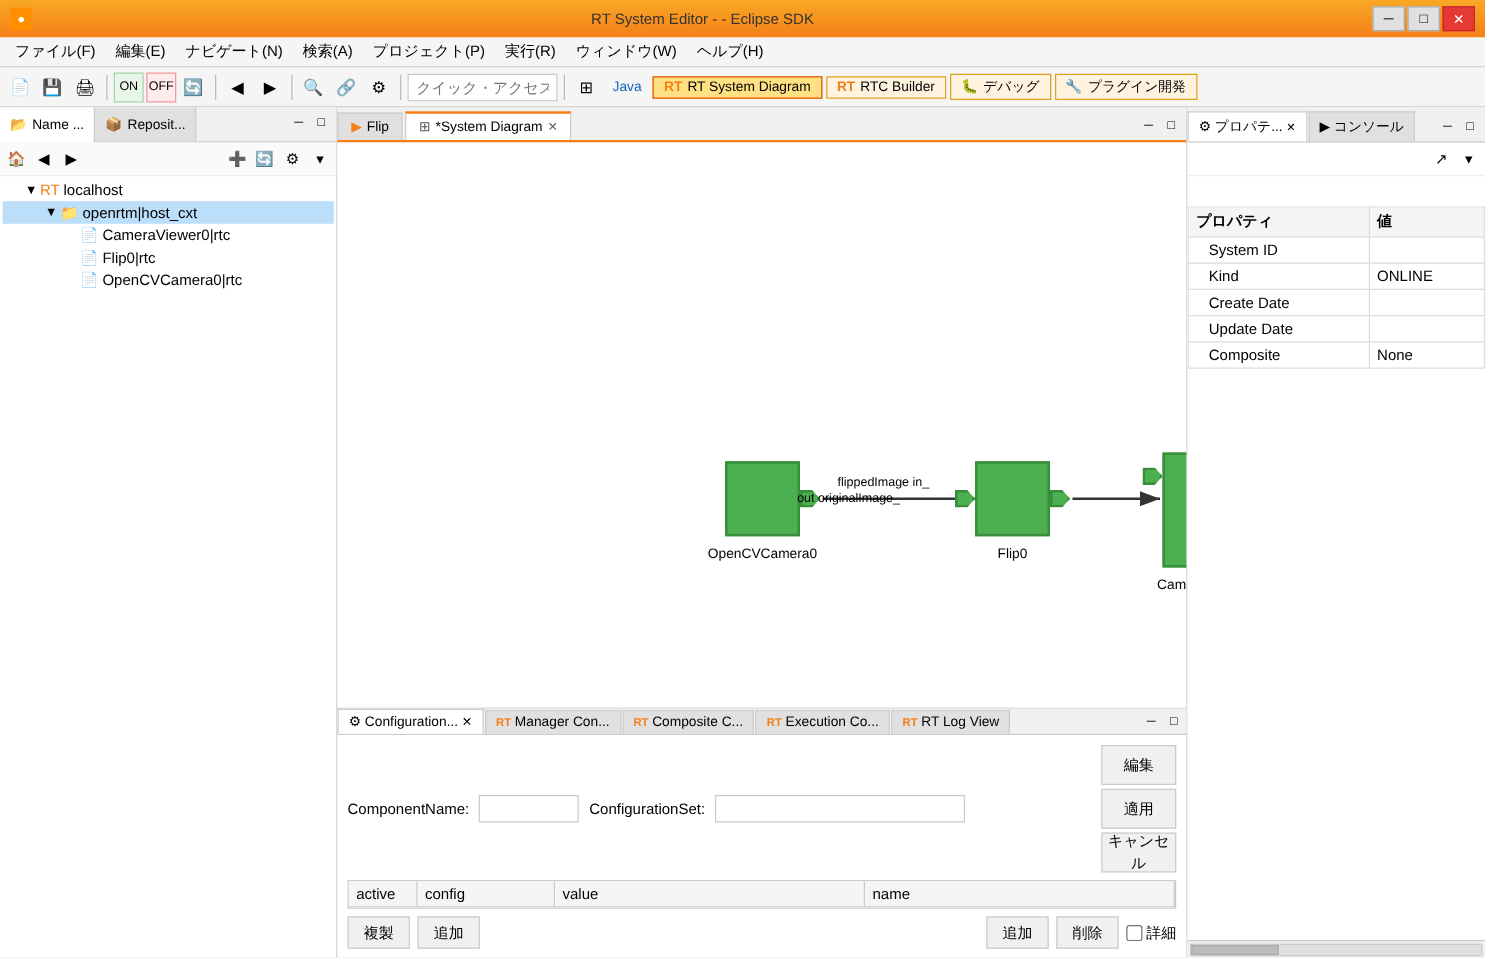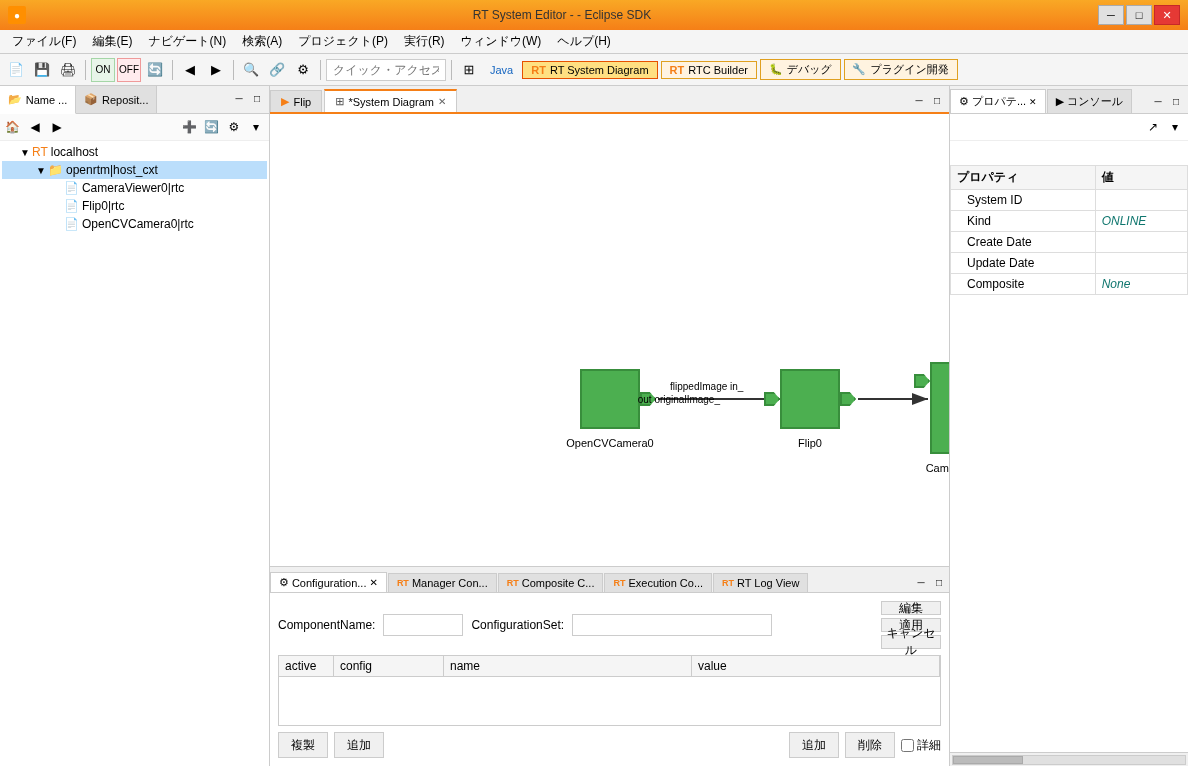--- a/index.html
+++ b/index.html
@@ -202,21 +202,21 @@
       padding: 3px 6px;
       font-size: 12px;
       border-right: 1px solid #ccc;
       flex: 1;
     }
     .config-th:first-child { width: 60px; flex: none; }
     .config-th:nth-child(2) { width: 120px; flex: none; }
     .config-table-body { flex: 1; }
     .config-btn {
       width: 60px;
-      height: 14px;
+      height: 32px;
       border: 1px solid #ccc;
       background: #f0f0f0;
       cursor: pointer;
       font-size: 12px;
       display: flex;
       align-items: center;
       justify-content: center;
     }
 
     .config-bottom-row {
@@ -270,21 +270,21 @@
       justify-content: flex-end;
     }
     .props-btn { width: 22px; height: 22px; cursor: pointer; border: 1px solid transparent; display: flex; align-items: center; justify-content: center; font-size: 12px; }
 
     #props-table { width: 100%; border-collapse: collapse; font-size: 12px; }
     #props-table td, #props-table th { border: 1px solid #ddd; padding: 3px 6px; }
     #props-table th { background: #f5f5f5; font-weight: bold; text-align: left; }
     .prop-group { background: #e8f5e9; font-weight: bold; }
     .prop-group td { padding: 2px 4px; }
     .prop-indent { padding-left: 16px !important; }
-    .prop-value { color: #0f766e; font-style: italic; }
+    .prop-value { color: #000000; }
 
     #right-scrollbar-area { flex: 1; overflow-y: auto; overflow-x: hidden; margin-top: 24px; }
 
     .bottom-scrollbar {
       height: 14px;
       background: #f0f0f0;
       border-top: 1px solid #ccc;
       display: flex;
       align-items: center;
     }
@@ -538,22 +538,22 @@
             <button class="config-btn">適用</button>
             <button class="config-btn">キャンセル</button>
           </div>
         </div>
 
         <div style="display:flex;flex:1;gap:8px;min-height:0;">
           <div class="config-table">
             <div class="config-table-header">
               <div class="config-th" style="width:55px;flex:none;">active</div>
               <div class="config-th" style="width:110px;flex:none;">config</div>
+              <div class="config-th">value</div>
               <div class="config-th">name</div>
-              <div class="config-th">value</div>
             </div>
             <div class="config-table-body"></div>
           </div>
         </div>
 
         <div class="config-bottom-row">
           <button class="config-bottom-btn">複製</button>
           <button class="config-bottom-btn">追加</button>
           <div style="flex:1"></div>
           <button class="config-bottom-btn">追加</button>

